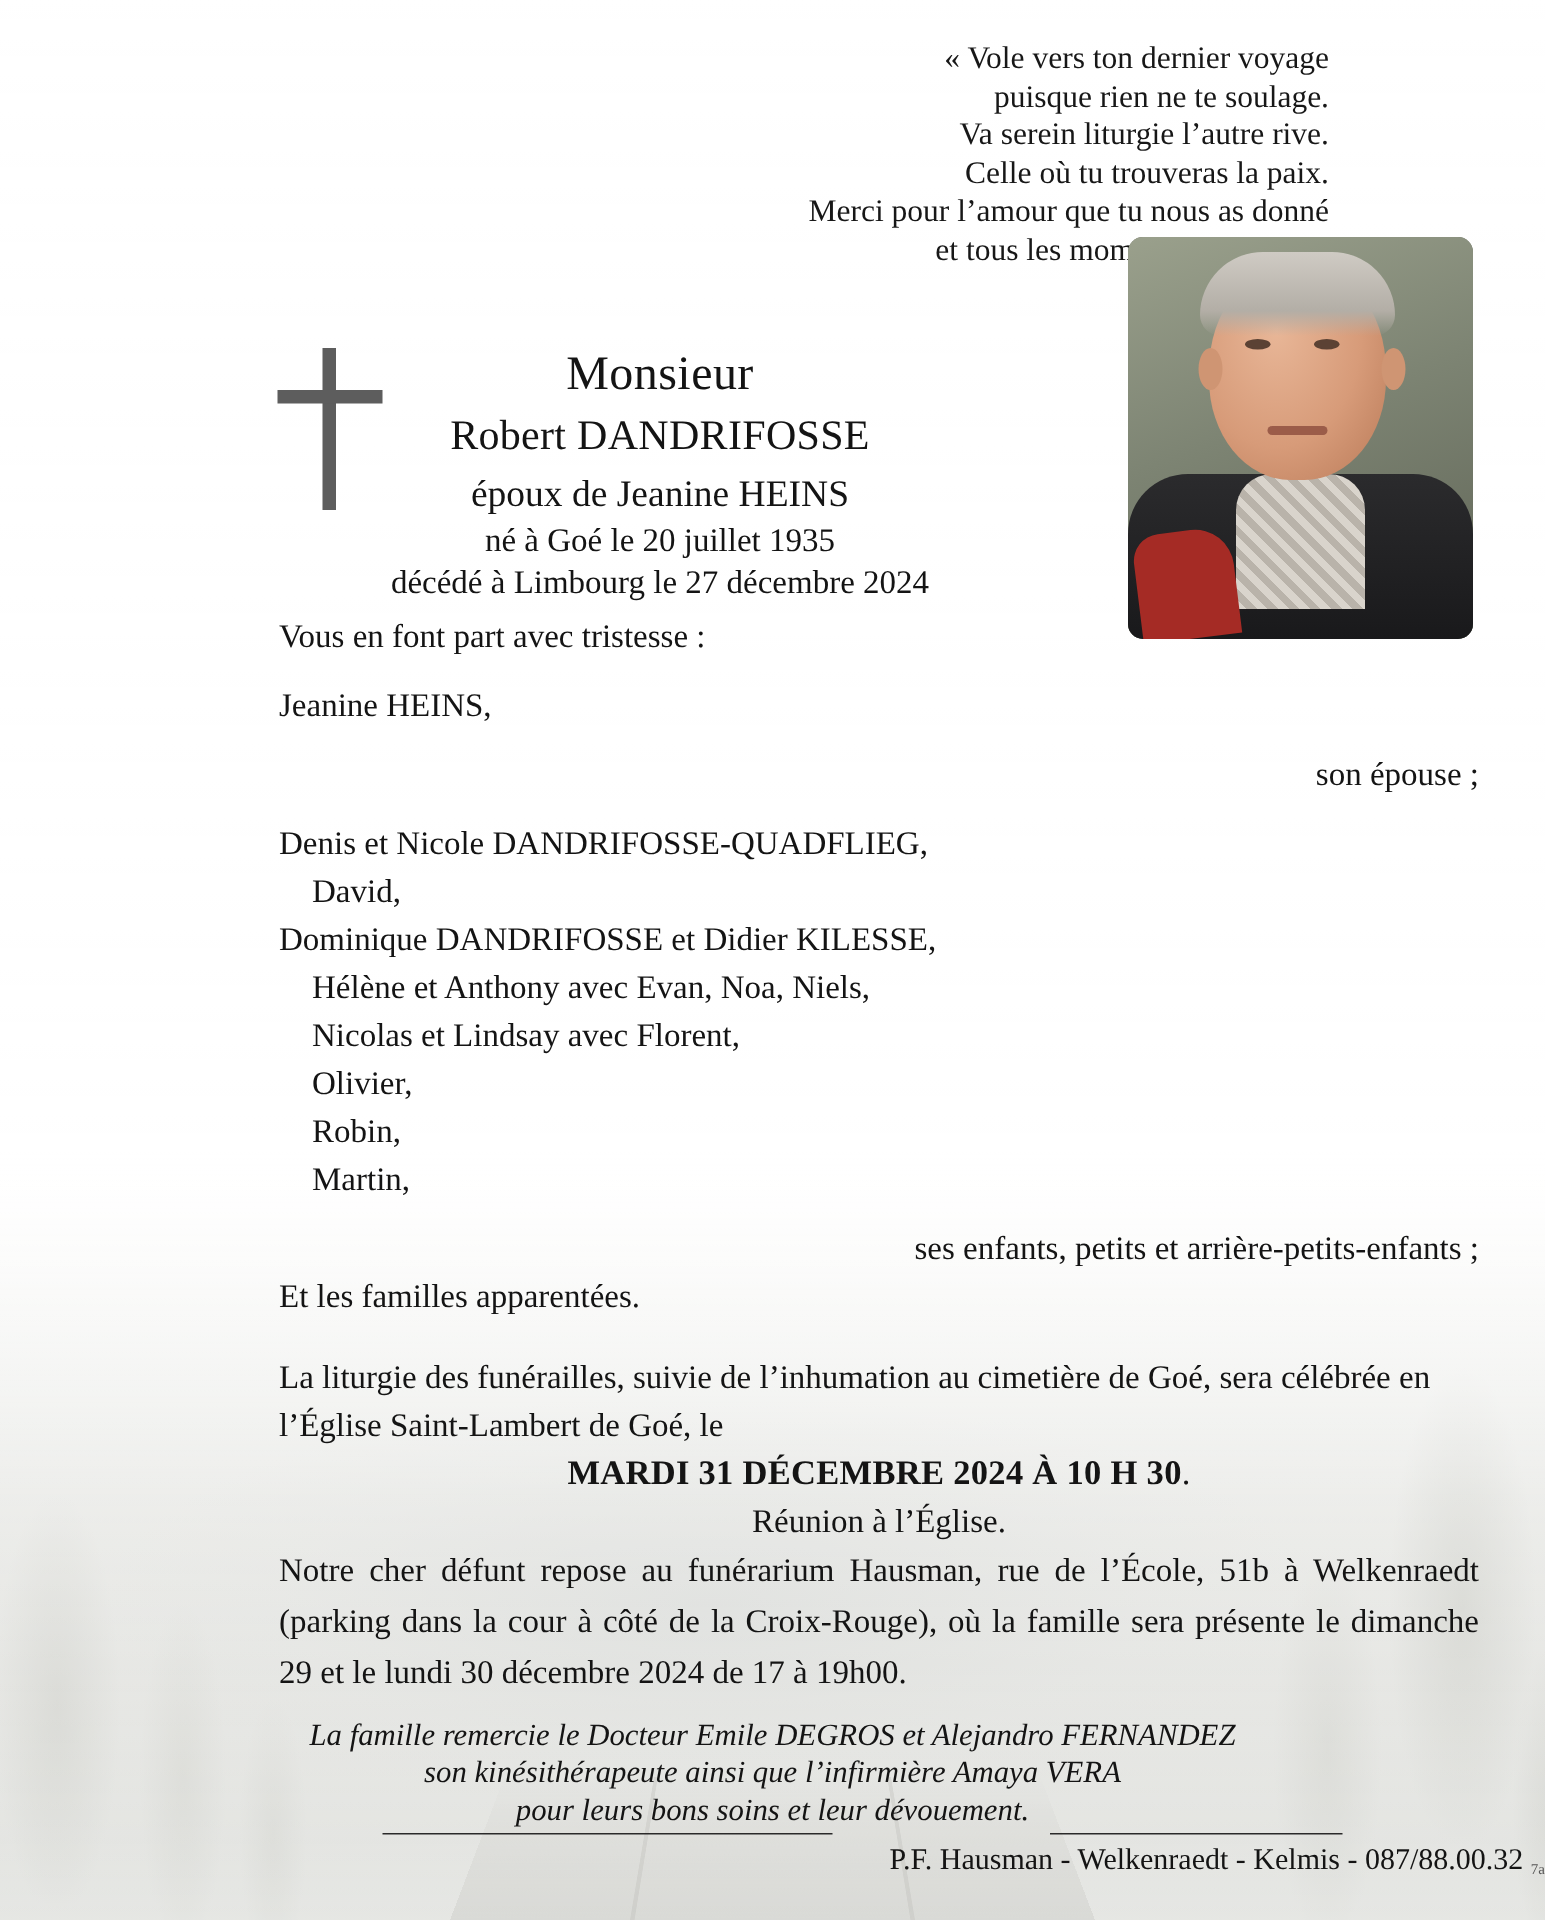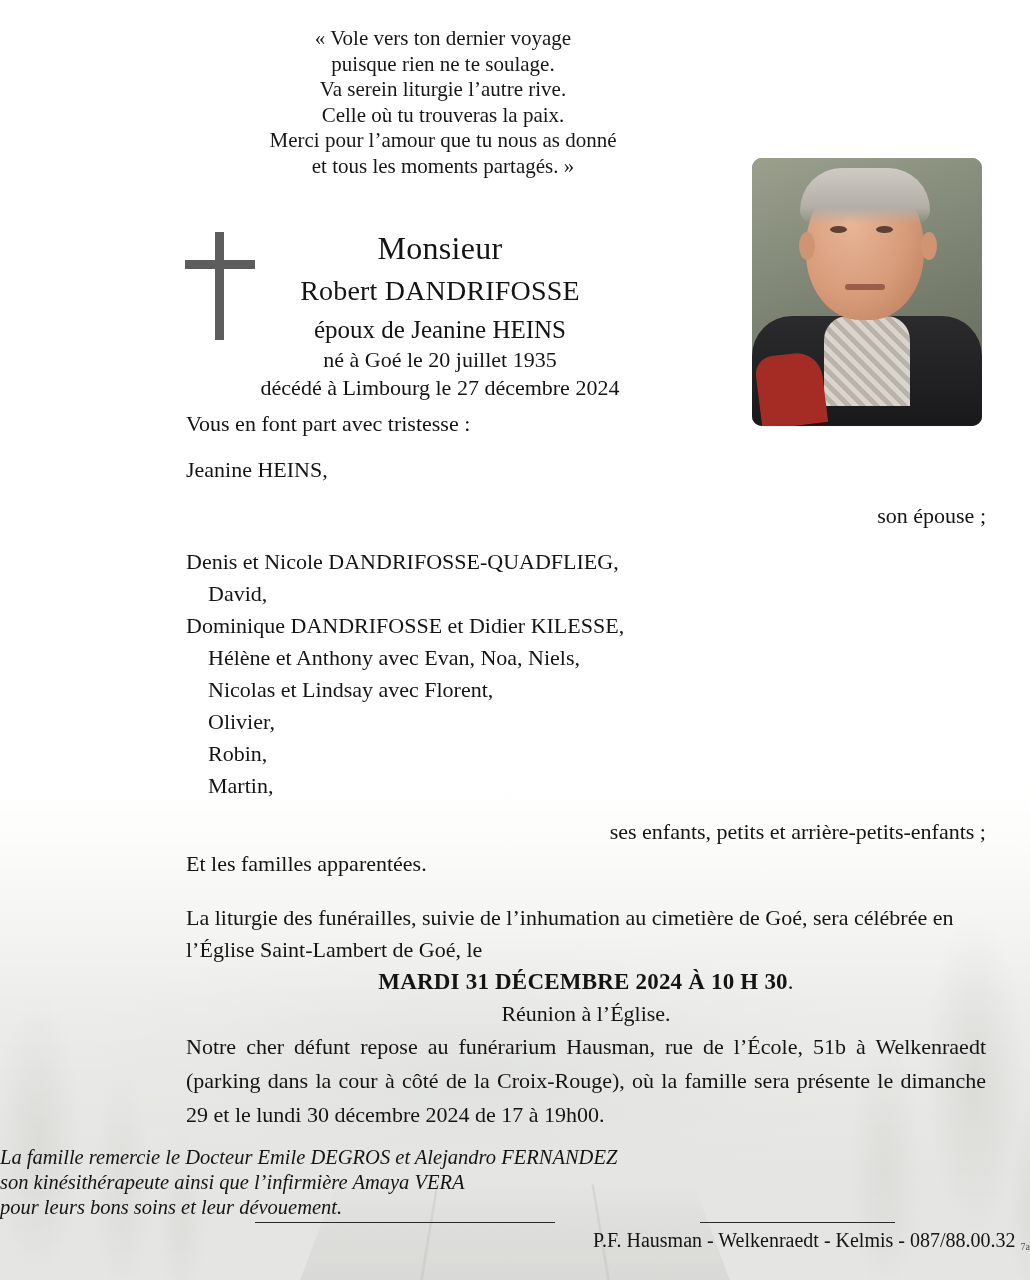--- a/index.html
+++ b/index.html
@@ -110,21 +110,21 @@
     width: 1030px;
     height: 1280px;
     box-sizing: border-box;
   }
 
   .poem {
     position: absolute;
     left: 0;
     top: 26px;
     width: 886px;
-    text-align: center;
+    text-align: right;
     font-size: 21px;
     line-height: 25.5px;
     color: #171717;
   }
   .poem div { white-space: nowrap; }
 
   .cross {
     position: absolute;
     left: 185px;
     top: 232px;
@@ -301,20 +301,21 @@
     text-align: justify;
     font-size: 22px;
     line-height: 34px;
   }
 
   .thanks {
     position: absolute;
     left: 0;
     top: 1145px;
     width: 1030px;
+    text-align: center;
     font-style: italic;
     font-size: 20.5px;
     line-height: 25px;
     color: #141414;
   }
 
   .rule {
     position: absolute;
     left: 255px;
     top: 1222px;

